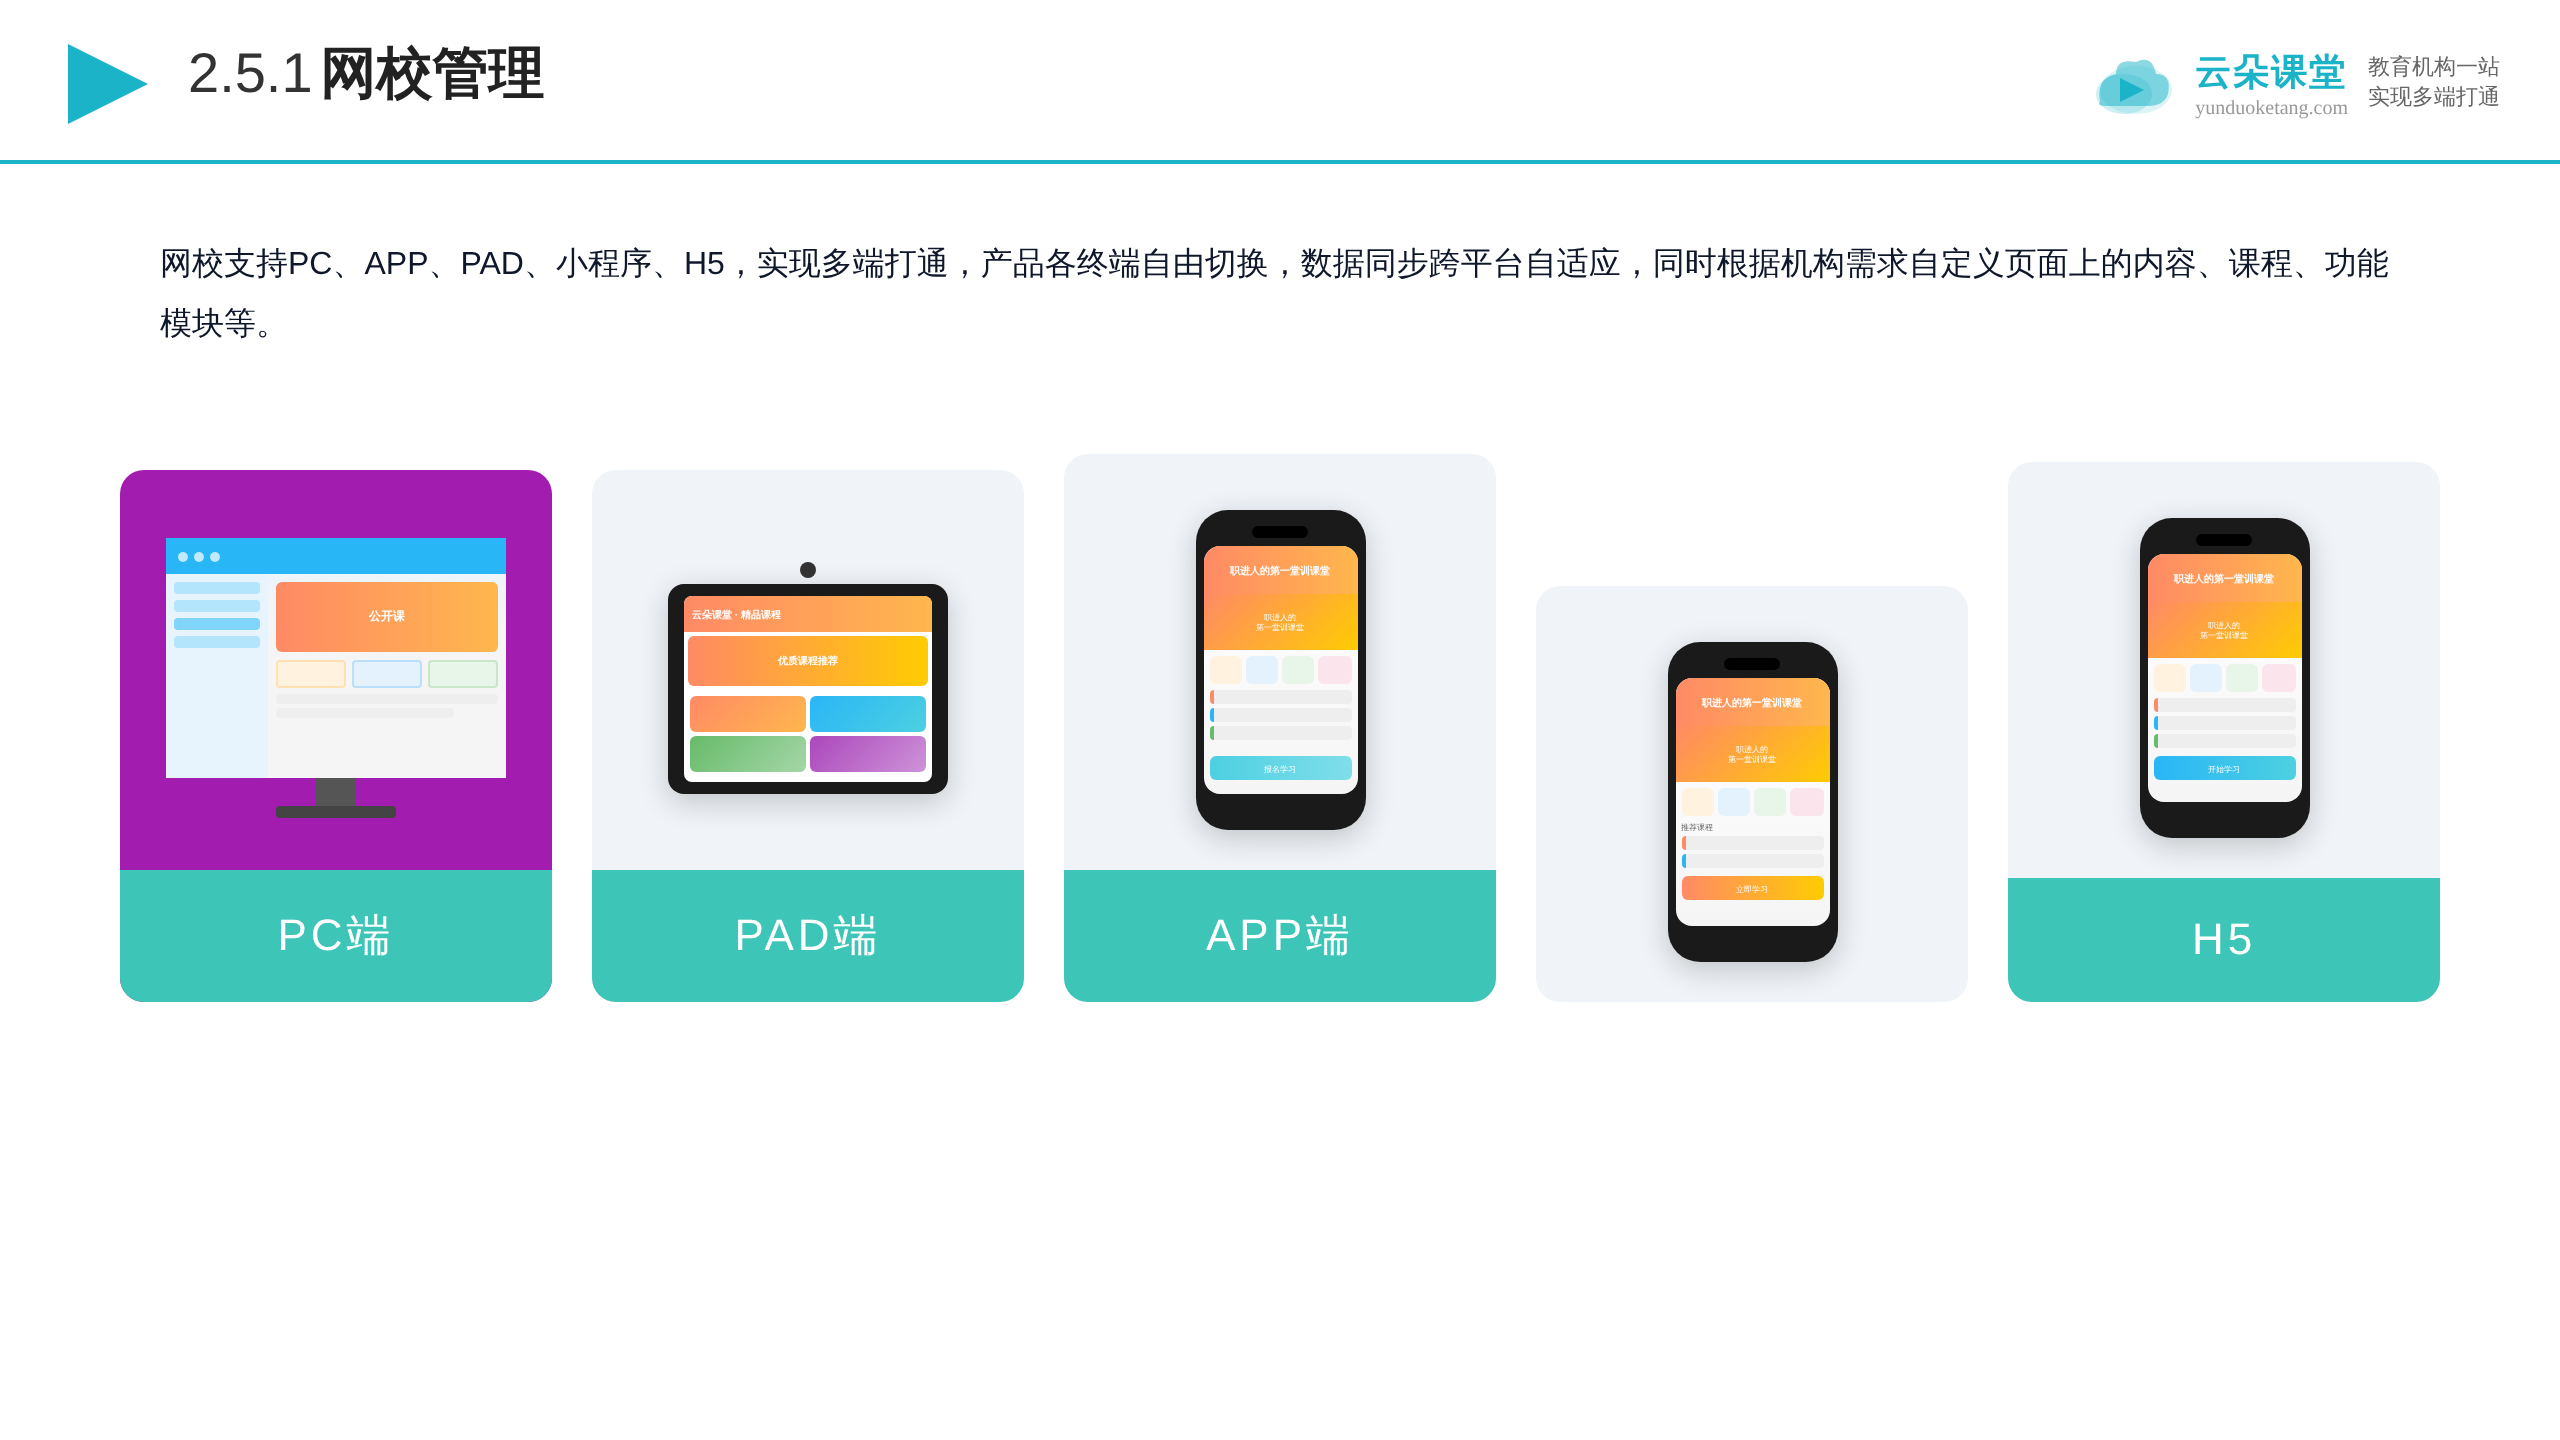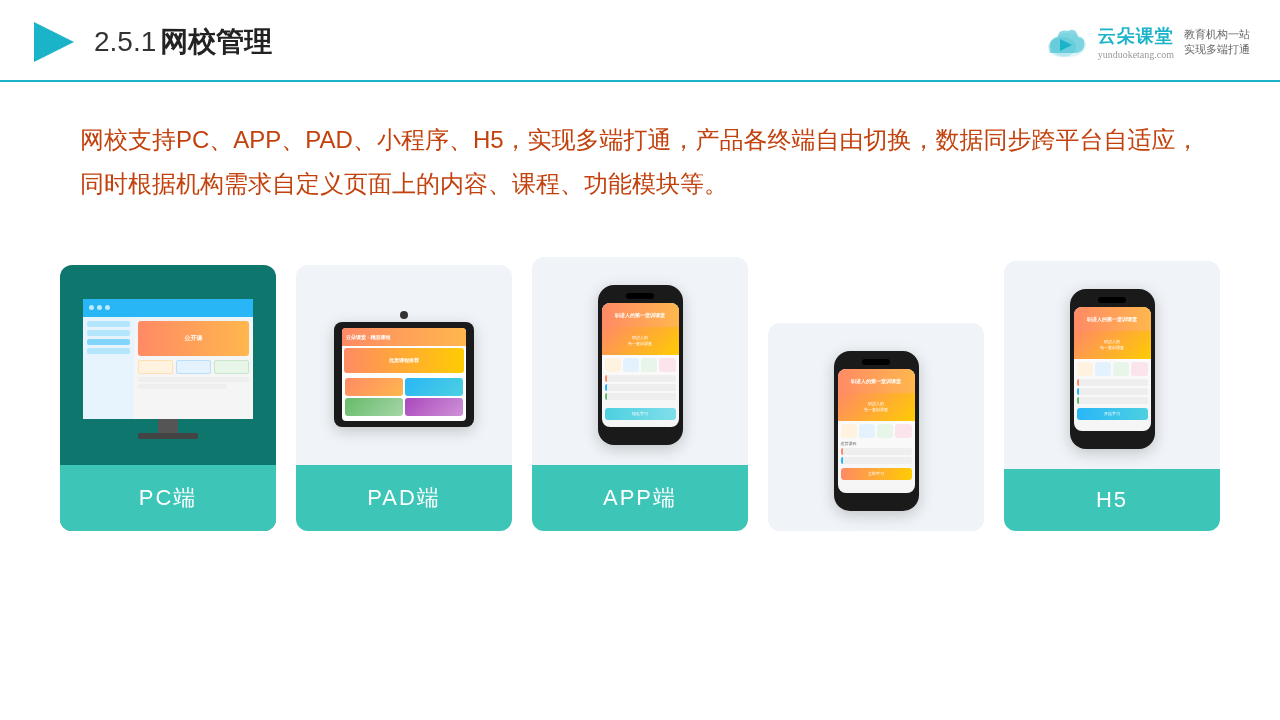--- a/index.html
+++ b/index.html
@@ -15,21 +15,20 @@
     
     .header {
       display: flex;
       align-items: center;
       justify-content: space-between;
       padding: 18px 30px 14px 30px;
       border-bottom: 2px solid #1ab3c8;
     }
     .header-left {
       display: flex;
-      align-items: center;
       gap: 16px;
     }
     .play-icon {
       width: 48px;
       height: 48px;
     }
     .title-text {
       font-size: 28px;
       font-weight: bold;
       color: #222;
@@ -58,22 +57,22 @@
     .logo-url {
       font-size: 10px;
       color: #999;
       margin-top: 1px;
       font-family: Liberation Serif, serif;
     }
 
     
     .description {
       padding: 36px 80px 20px 80px;
-      font-size: 24px;
-      color: #c2410c;
+      font-size: 16px;
+      color: #0f172a;
       line-height: 1.85;
     }
 
     
     .cards-section {
       display: flex;
       gap: 20px;
       padding: 30px 60px 0 60px;
       align-items: flex-end;
     }
@@ -224,21 +223,21 @@
       align-items: center;
       padding: 0 4px;
     }
     .pad-header-text {
       font-size: 5px;
       color: white;
       font-weight: bold;
     }
 
     
-    .card:first-child { background: #0f766e; }
+    .card:first-child { background: #a21caf; }
   </style>
 </head>
 <body>
 
 <div class="header">
   <div class="header-left">
 
     <svg class="play-icon" viewBox="0 0 48 48" fill="none">
       <polygon points="4,4 44,24 4,44" fill="#1ab3c8"></polygon>
     </svg>

